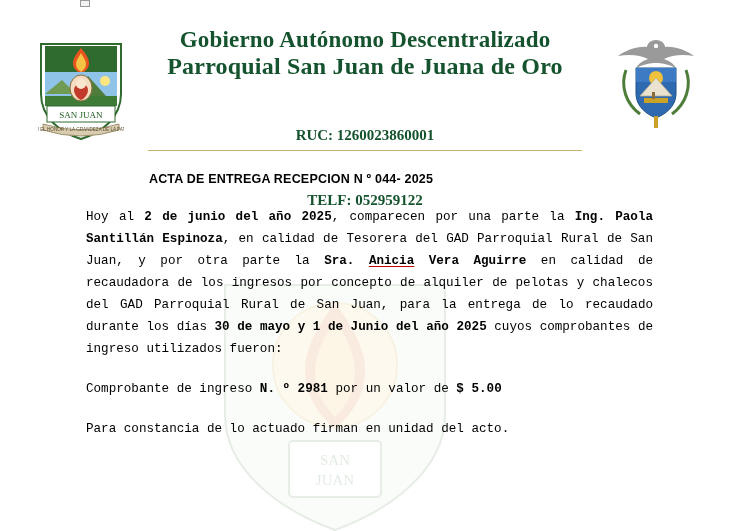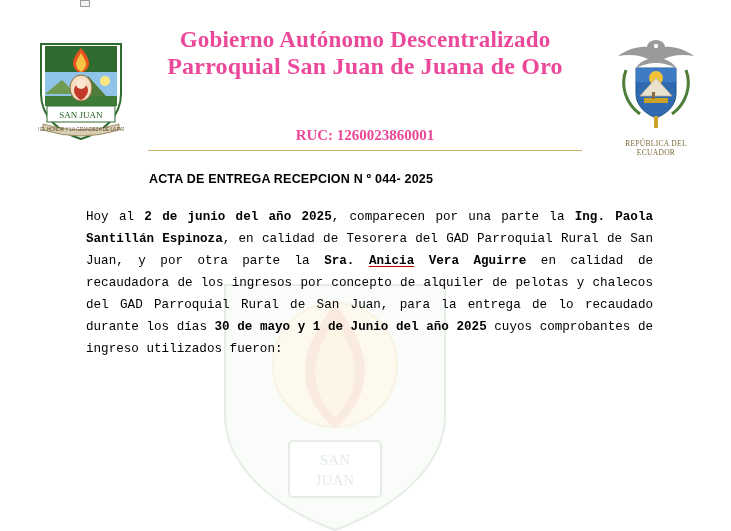--- a/index.html
+++ b/index.html
@@ -68,21 +68,21 @@
     letter-spacing: .3px;
     margin-top: 1px;
   }
   .header-text {
     position: absolute;
     left: 125px;
     top: 4px;
     width: 480px;
     text-align: center;
     font-family: "Liberation Serif", serif;
-    color: #ec4899;
+    color: #14532d;
     font-weight: bold;
   }
   .header-text .l1 {
     font-size: 23px;
     line-height: 27px;
     letter-spacing: .2px;
   }
   .header-text .l2 {
     font-size: 24px;
     line-height: 27px;
@@ -183,20 +183,21 @@
 
       <path d="M5 92 Q43 104 81 92 L81 98 Q43 110 5 98 Z" fill="#d8cdb0" stroke="#8a7b52" stroke-width="0.8"></path>
       <text x="43" y="99" font-size="4.6" text-anchor="middle" fill="#5a4c2a" font-family="Liberation Sans, sans-serif">POR EL HONOR Y LA GRANDEZA DE LA PATRIA</text>
     </svg>
   </div>
 
   <div class="header-text">
     <div class="l1">Gobierno Autónomo Descentralizado</div>
     <div class="l2">Parroquial San Juan de Juana de Oro</div>
     <div class="l3">RUC: 1260023860001</div>
+    <div class="l4">TELF: 052959122</div>
   </div>
 
   <div class="crest-right">
     <svg viewBox="0 0 96 100" width="96" height="100" xmlns="http://www.w3.org/2000/svg">
 
       <path d="M48 6 C42 6 39 10 39 13 C30 12 18 16 10 22 C22 20 32 21 40 25 C34 27 30 30 28 34 C36 30 43 29 48 29 C53 29 60 30 68 34 C66 30 62 27 56 25 C64 21 74 20 86 22 C78 16 66 12 57 13 C57 10 54 6 48 6 Z" fill="#9a9a9a"></path>
       <circle cx="48" cy="12" r="2.2" fill="#ffffff"></circle>
 
       <path d="M18 36 C12 52 18 70 32 80" stroke="#4e7d3a" stroke-width="3" fill="none"></path>
       <path d="M78 36 C84 52 78 70 64 80" stroke="#4e7d3a" stroke-width="3" fill="none"></path>
@@ -207,28 +208,29 @@
       <circle cx="48" cy="44" r="7" fill="#f2c23c"></circle>
 
       <path d="M32 62 L48 44 L64 62 Z" fill="#e9e2cf" stroke="#b8ae92" stroke-width="0.8"></path>
 
       <rect x="36" y="64" width="24" height="5" fill="#c9a227"></rect>
       <rect x="44" y="58" width="3" height="7" fill="#8a6a3a"></rect>
 
       <rect x="46" y="82" width="4" height="12" fill="#c9a227"></rect>
 
     </svg>
-    <div class="caption">REPÚBLICA DEL ECUADOR</div>
   </div>
 
   <div class="header-rule"></div>
 </div>
 
 <div class="doc-title">ACTA DE ENTREGA RECEPCION N º 044- 2025</div>
 
 <div class="body-wrap">
 
   <p class="para"><span>Hoy al </span><b>2 de junio del año 2025</b><span>, comparecen por una parte la </span><b>Ing. Paola Santillán Espinoza</b><span>, en calidad de Tesorera del GAD Parroquial Rural de San Juan, y por otra parte la </span><b>Sra. </b><b class="u-red">Anicia</b><b> Vera Aguirre</b><span> en calidad de recaudadora de los ingresos por concepto de alquiler de pelotas y chalecos del GAD Parroquial Rural de San Juan, para la entrega de lo recaudado durante los días </span><b>30 de mayo y 1 de Junio del año 2025</b><span> cuyos comprobantes de ingreso utilizados fueron:</span></p>
 
-
-
-
+  <p class="para"><span>Comprobante de ingreso </span><b>N. º 2981</b><span> por un valor de </span><b> $ 5.00</b></p>
+
+
+
+  <p class="para">Para constancia de lo actuado firman en unidad del acto.</p>
 </div>
 
 </body></html>

